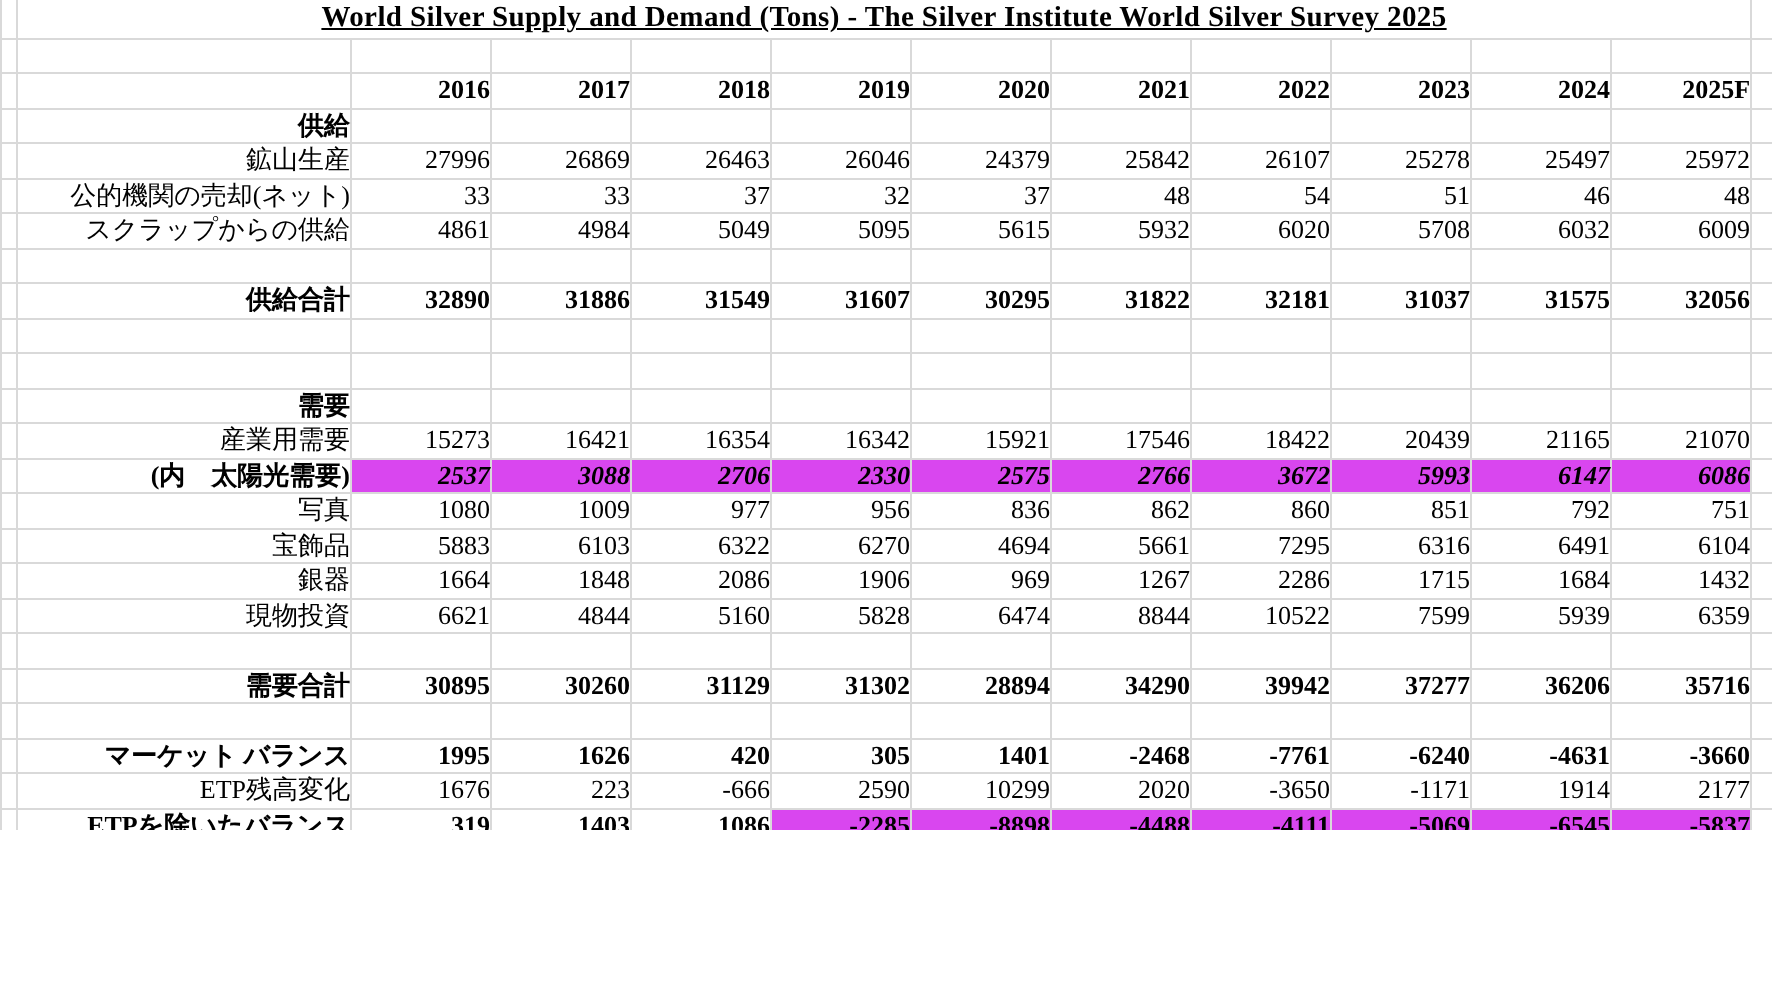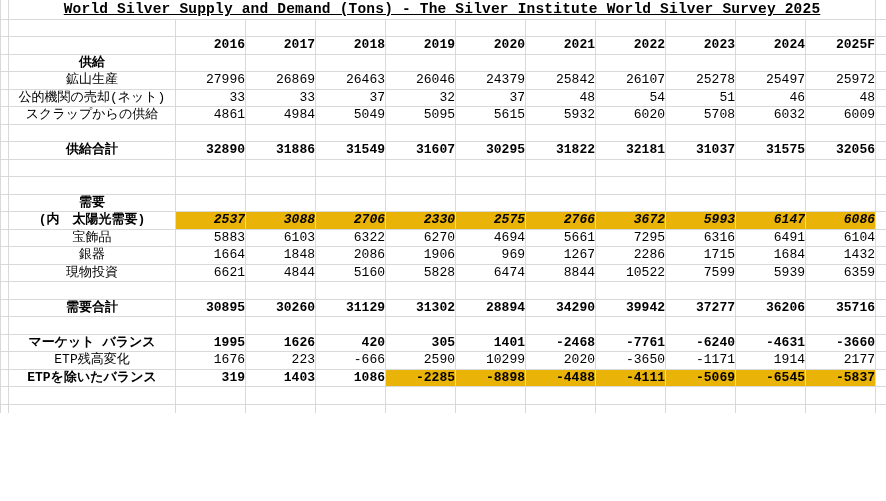--- a/index.html
+++ b/index.html
@@ -1,18 +1,18 @@
 <!DOCTYPE html>
 <html><head>
 <meta charset="utf-8">
 <style>
   html,body{margin:0;padding:0;background:#ffffff;}
   .sheet{
     width:886px;height:415px;overflow:hidden;background:#ffffff;
-    font-family:Liberation Mono, monospace;
+    font-family:Liberation Serif, serif;
     color:#000000;
   }
   table.grid{border-collapse:collapse;table-layout:fixed;width:886px;}
   table.grid td{
     border-right:1px solid #d9d9d9;
     border-bottom:1px solid #d9d9d9;
     font-size:13px;line-height:16px;
     vertical-align:middle;
     white-space:nowrap;overflow:visible;
     padding:0;
@@ -20,26 +20,26 @@
   table.grid{border-left:1px solid #d9d9d9;}
   tr{height:17.5px;}
   tr.title-row{height:19px;}
   tr.filler-row{height:9px;}
   tr.filler-row td{border-bottom:none;}
   td.title-cell{text-align:center;border-right:none;}
   .title-text{
     font-weight:bold;font-size:14.5px;text-decoration:underline;
     letter-spacing:0.2px;
   }
-  td.label-cell{text-align:center;padding-left:2px;}
+  td.label-cell{text-align:right;padding-left:2px;}
   td.num-cell{text-align:right;padding-right:4px;}
   td.gutter{padding:0;}
   .b{font-weight:bold;}
   .i{font-style:italic;}
-  .hl{background:#eab308;}
+  .hl{background:#d946ef;}
 </style>
 </head>
 <body>
 
 <div class="sheet">
   <table class="grid">
     <colgroup>
       <col style="width:8px">
       <col style="width:167px">
       <col style="width:70px">
@@ -223,35 +223,65 @@
           <td class="num-cell"></td>
           <td class="num-cell"></td>
           <td class="num-cell"></td>
           <td class="num-cell"></td>
           <td class="num-cell"></td>
           <td class="num-cell"></td>
           <td class="gutter"></td>
         </tr>
         <tr>
           <td class="gutter"></td>
+          <td class="label-cell">産業用需要</td>
+          <td class="num-cell">15273</td>
+          <td class="num-cell">16421</td>
+          <td class="num-cell">16354</td>
+          <td class="num-cell">16342</td>
+          <td class="num-cell">15921</td>
+          <td class="num-cell">17546</td>
+          <td class="num-cell">18422</td>
+          <td class="num-cell">20439</td>
+          <td class="num-cell">21165</td>
+          <td class="num-cell">21070</td>
+          <td class="gutter"></td>
+        </tr>
+        <tr>
+          <td class="gutter"></td>
           <td class="label-cell b">(内　太陽光需要)</td>
           <td class="num-cell b i hl">2537</td>
           <td class="num-cell b i hl">3088</td>
           <td class="num-cell b i hl">2706</td>
           <td class="num-cell b i hl">2330</td>
           <td class="num-cell b i hl">2575</td>
           <td class="num-cell b i hl">2766</td>
           <td class="num-cell b i hl">3672</td>
           <td class="num-cell b i hl">5993</td>
           <td class="num-cell b i hl">6147</td>
           <td class="num-cell b i hl">6086</td>
           <td class="gutter"></td>
         </tr>
         <tr>
           <td class="gutter"></td>
+          <td class="label-cell">写真</td>
+          <td class="num-cell">1080</td>
+          <td class="num-cell">1009</td>
+          <td class="num-cell">977</td>
+          <td class="num-cell">956</td>
+          <td class="num-cell">836</td>
+          <td class="num-cell">862</td>
+          <td class="num-cell">860</td>
+          <td class="num-cell">851</td>
+          <td class="num-cell">792</td>
+          <td class="num-cell">751</td>
+          <td class="gutter"></td>
+        </tr>
+        <tr>
+          <td class="gutter"></td>
           <td class="label-cell">宝飾品</td>
           <td class="num-cell">5883</td>
           <td class="num-cell">6103</td>
           <td class="num-cell">6322</td>
           <td class="num-cell">6270</td>
           <td class="num-cell">4694</td>
           <td class="num-cell">5661</td>
           <td class="num-cell">7295</td>
           <td class="num-cell">6316</td>
           <td class="num-cell">6491</td>

